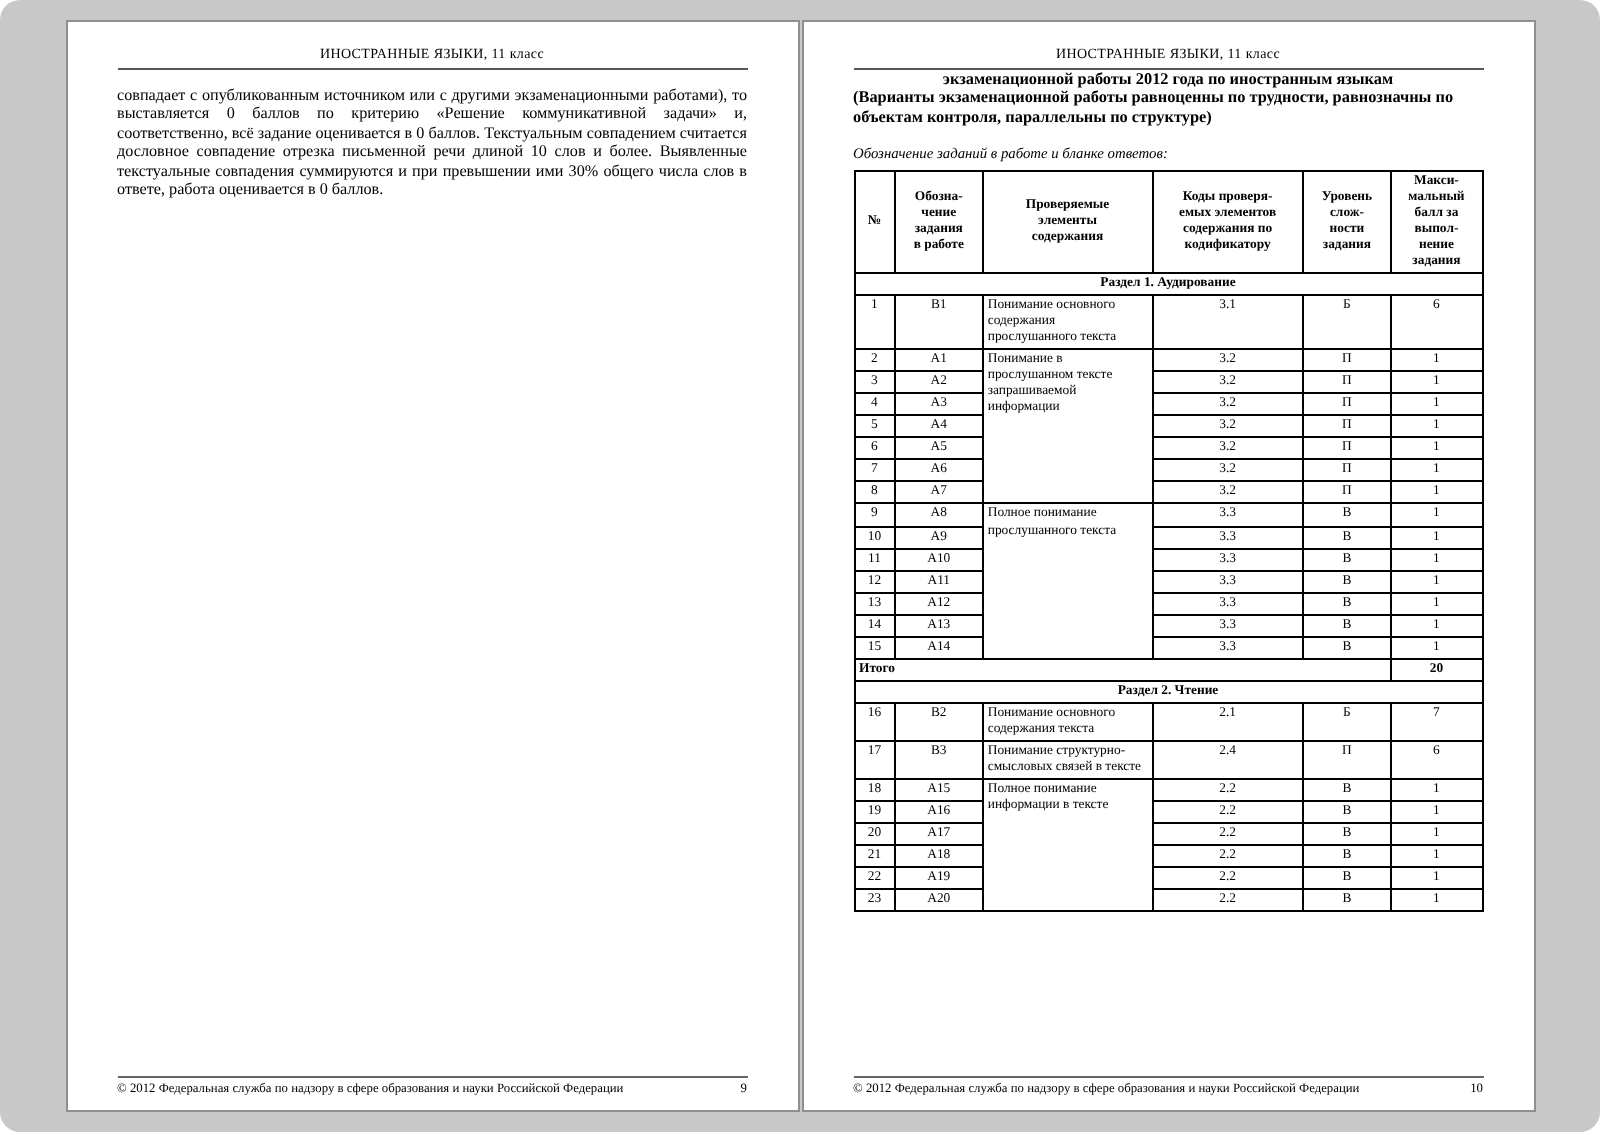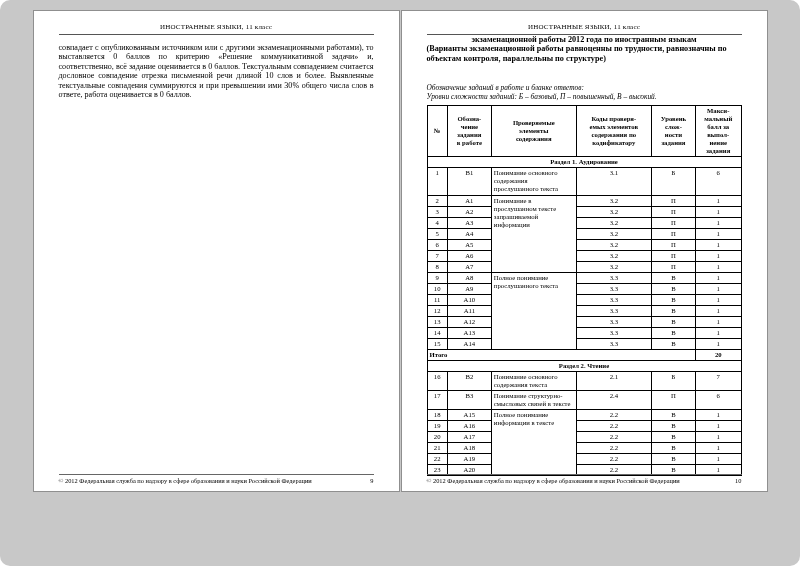--- a/index.html
+++ b/index.html
@@ -1,33 +1,33 @@
 <!DOCTYPE html>
 <html><head>
 <meta charset="utf-8">
 <style>
   * { margin:0; padding:0; box-sizing:border-box; }
   html, body { width:800px; height:566px; background:#ffffff; overflow:hidden;
     font-family:"Liberation Serif","DejaVu Serif",serif; color:#000; }
   .viewer { position:absolute; inset:0; background:#c8c8c8; border-radius:10px; overflow:hidden; }
   .spread { display:flex; justify-content:center; gap:1px; padding-top:10px; }
-  .page { position:relative; width:367px; height:482px; background:#ffffff;
+  .page { position:relative; width:367px; height:546px; background:#ffffff;
     border:1px solid #8f8f8f; padding:12px 25px 24px 25px; overflow:hidden; }
   .page-header { text-align:center; font-size:7px; letter-spacing:0.2px;
     padding-bottom:3px; border-bottom:1px solid #555; }
   .body-text { margin-top:8px; font-size:8.1px; line-height:1.17; text-align:justify; }
   .page-footer { position:absolute; left:25px; right:25px; bottom:7px;
     display:flex; justify-content:space-between; align-items:flex-end;
     font-size:6.4px; border-top:1px solid #666; padding-top:2px; }
   .appendix { margin-top:5px; text-align:right; font-style:italic; font-size:7.6px; }
   .title1 { margin-top:3px; text-align:center; font-weight:bold; font-size:8.2px; }
   .title2 { text-align:center; font-weight:bold; font-size:8.2px; }
   .title3 { text-align:left; font-weight:bold; font-size:8.2px; line-height:1.2; }
   .note  { font-style:italic; font-size:7.4px; line-height:1.25; text-align:justify; }
-  .note-first { margin-top:19px; }
+  .note-first { margin-top:8px; }
   table.plan { width:100%; border-collapse:collapse; table-layout:fixed;
     margin-top:4px; font-size:6.7px; line-height:1.2; }
   .plan th, .plan td { border:1px solid #000; padding:1px 2px;
     text-align:center; vertical-align:top; word-wrap:break-word; }
   .plan th { font-weight:bold; white-space:pre-line; vertical-align:middle; }
   .plan td.lft  { text-align:left; }
   .plan td.sec  { font-weight:bold; text-align:center; }
   .plan td.secl { font-weight:bold; text-align:left; }
   .plan td.b    { font-weight:bold; }
 </style>
@@ -50,21 +50,20 @@
 
     <div class="page">
       <div class="page-header">
         <span>ИНОСТРАННЫЕ ЯЗЫКИ, 11 класс</span>
       </div>
 
       <div class="title2">экзаменационной работы 2012 года по иностранным языкам</div>
       <div class="title3">(Варианты экзаменационной работы равноценны по трудности, равнозначны по объектам контроля, параллельны по структуре)</div>
 
       <div class="note note-first">Обозначение заданий в работе и бланке ответов:</div>
-      <div class="note">Уровни сложности заданий:  Б – базовый,  П – повышенный,  В – высокий.</div>
 
       <table class="plan">
         <colgroup>
           <col style="width:6.5%">
           <col style="width:14%">
           <col style="width:27%">
           <col style="width:24%">
           <col style="width:14%">
           <col style="width:14.5%">
         </colgroup>

